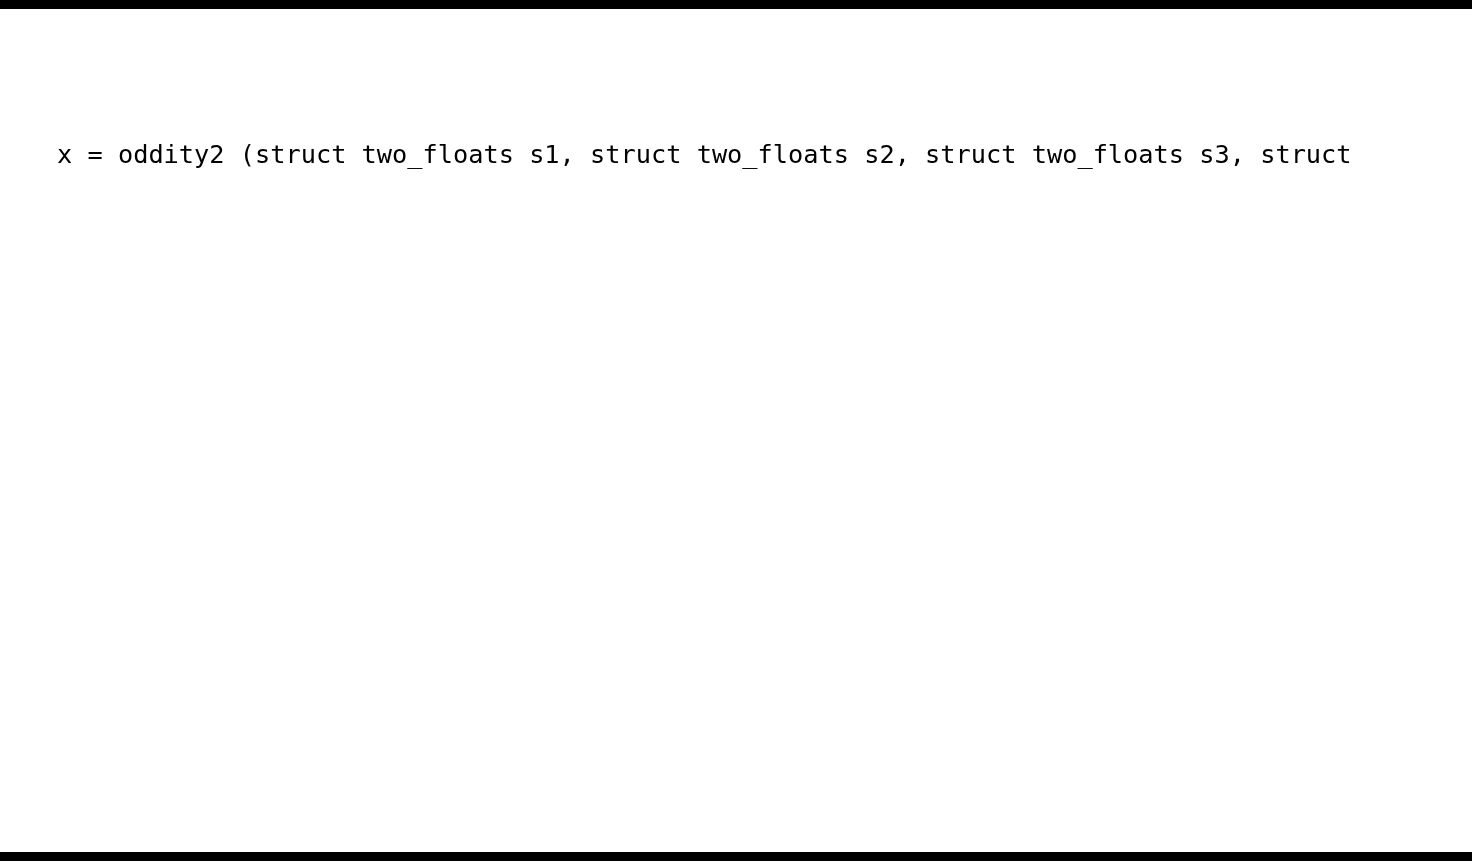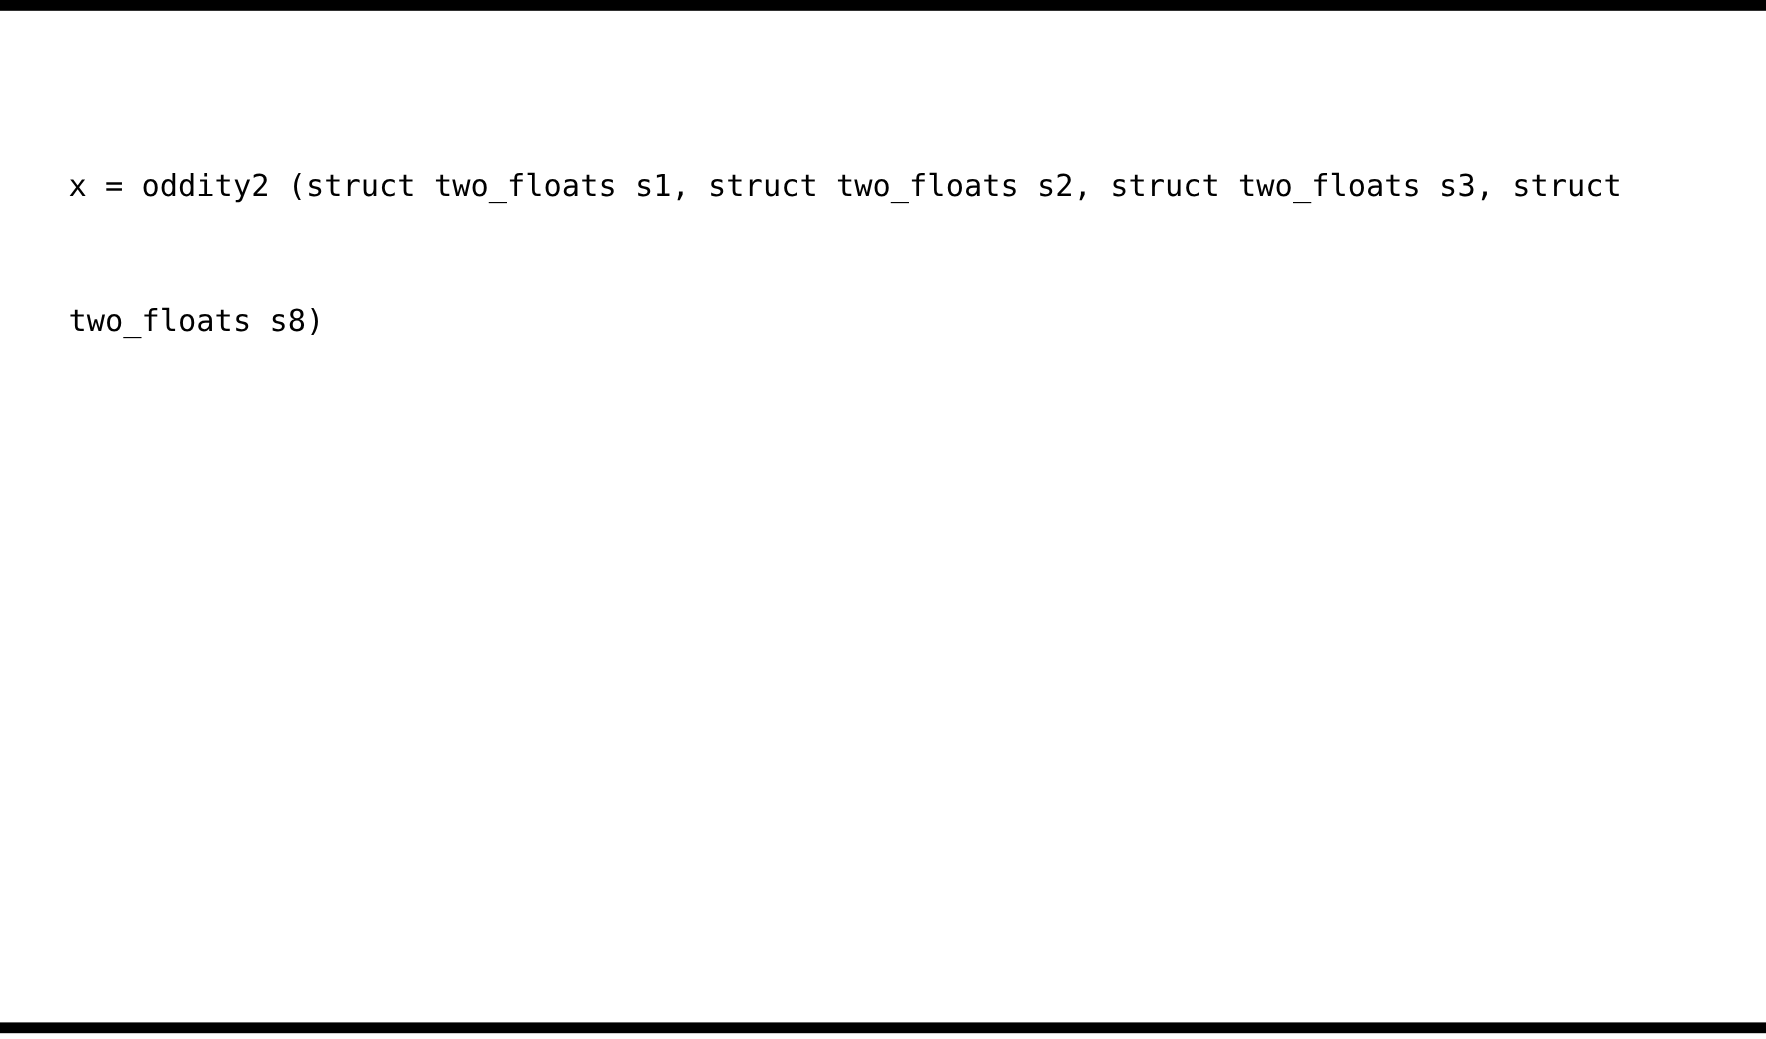--- a/index.html
+++ b/index.html
@@ -43,21 +43,20 @@
 </head>
 <body>
 
 <div class="page">
 
   <div class="rule rule-top"></div>
 
   <div class="content">
 
     <div class="line">x = oddity2 (struct two_floats s1, struct two_floats s2, struct two_floats s3, struct</div>
-    <div class="line">two_floats s8)</div>
 
     <div class="blank-line"></div>
 
 
     <div>
       
     
         
       
         

